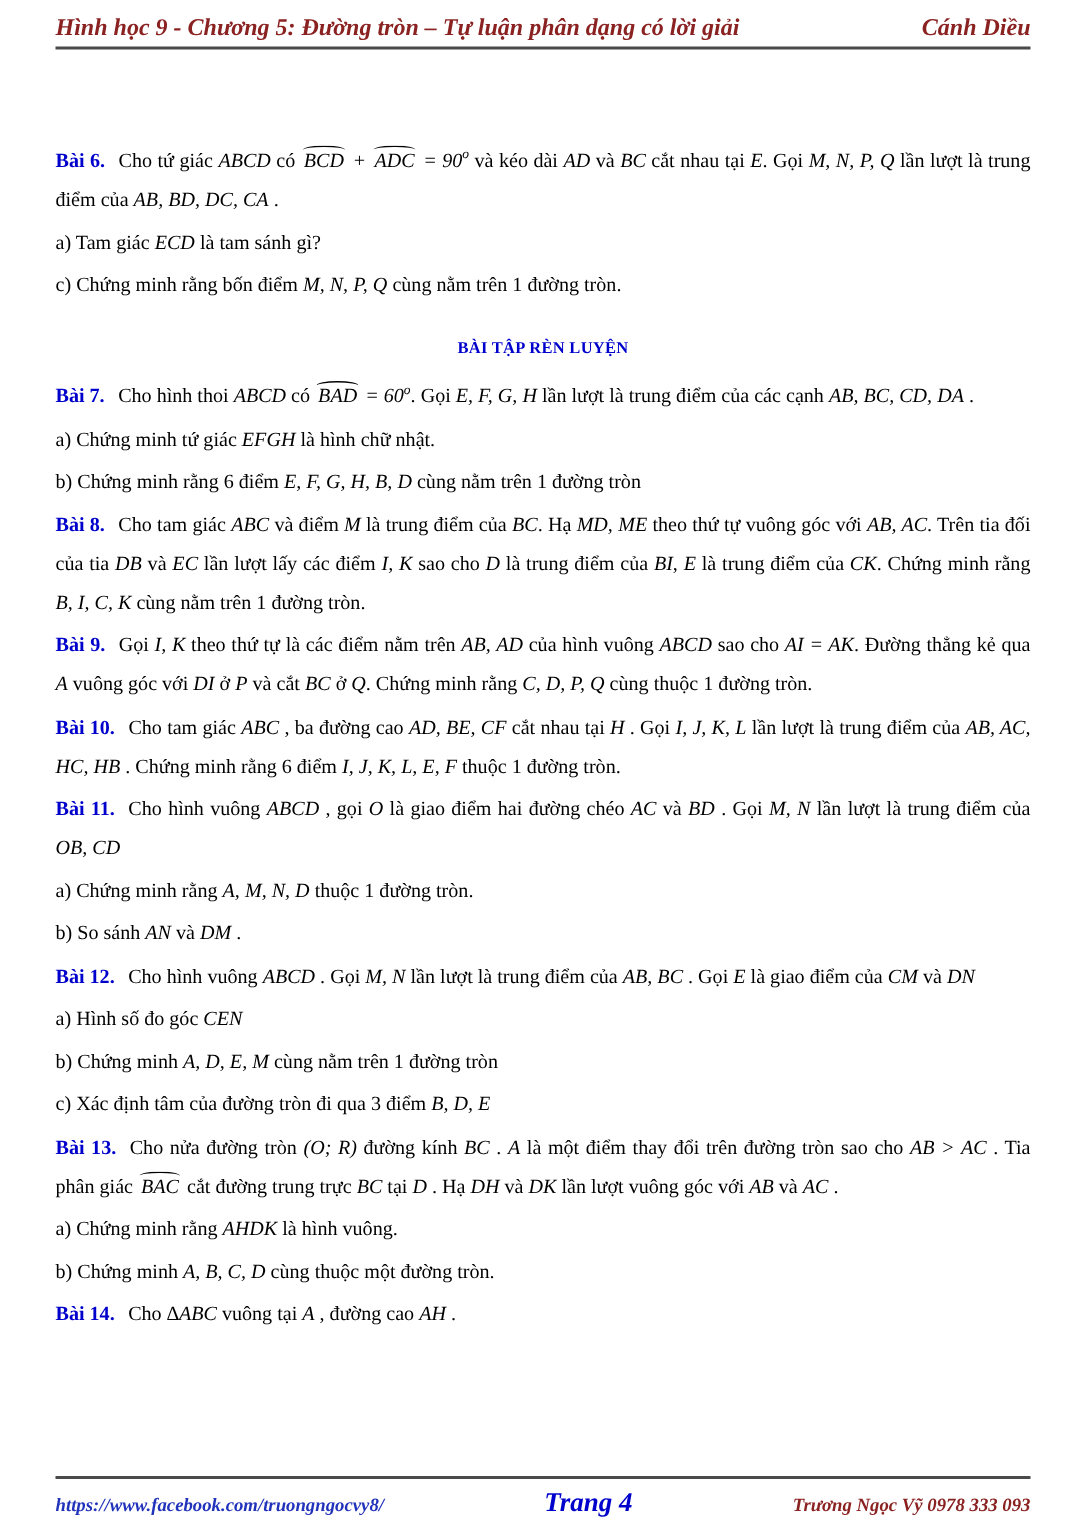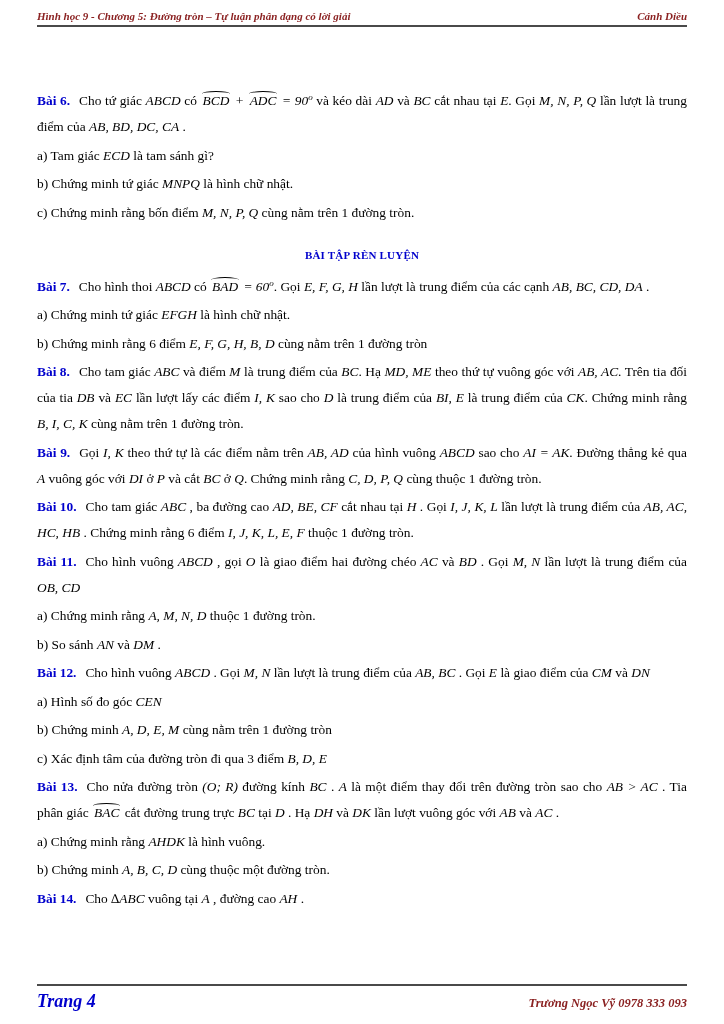--- a/index.html
+++ b/index.html
@@ -9,21 +9,21 @@
     background: #ffffff;
     color: #000;
     font-family: "Liberation Serif", "DejaVu Serif", serif;
     position: relative;
     overflow: hidden;
   }
   .page { padding: 10px 37px 0 37px; height: 100%; position: relative; }
 
   .header {
     display: flex; justify-content: space-between; align-items: baseline;
-    font-size: 11px; font-weight: bold; font-style: italic;
+    font-size: 16px; font-weight: bold; font-style: italic;
     color: var(--maroon, #8B2222);
     padding-bottom: 3px;
     border-bottom: 2px solid #4a4a4a;
   }
 
   main { padding-top: 14px; font-size: 13.4px; margin-top: 47px; }
   main p { margin: 0 0 2.5px 0; line-height: 26px; }
   p.exercise { text-align: justify; }
   p.item { text-align: left; }
 
@@ -78,21 +78,20 @@
 <div class="page">
 
   <div class="header">
     <span>Hình học 9 - Chương 5: Đường tròn  – Tự luận phân dạng có lời giải</span>
     <span>Cánh Diều</span>
   </div>
 
   <main>
       <p class="exercise"><span class="label">Bài 6.</span><span class="s-n">Cho tứ giác </span><span class="s-m">ABCD</span><span class="s-n"> có </span><span class="s-a">BCD</span><span class="s-m"> + </span><span class="s-a">ADC</span><span class="s-m"> = 90</span><span class="s-s">o</span><span class="s-n"> và kéo dài </span><span class="s-m">AD</span><span class="s-n"> và </span><span class="s-m">BC</span><span class="s-n"> cắt nhau tại </span><span class="s-m">E</span><span class="s-n">. Gọi </span><span class="s-m">M, N, P, Q</span><span class="s-n"> lần lượt là trung điểm của </span><span class="s-m">AB, BD, DC, CA</span><span class="s-n"> .</span></p>
       <p class="item"><span class="s-n">a) Tam giác </span><span class="s-m">ECD</span><span class="s-n"> là tam sánh gì?</span></p>
-      <p class="item"><span class="s-n">b) Chứng minh tứ giác </span><span class="s-m">MNPQ</span><span class="s-n"> là hình chữ nhật.</span></p>
       <p class="item"><span class="s-n">c) Chứng minh rằng bốn điểm </span><span class="s-m">M, N, P, Q</span><span class="s-n"> cùng nằm trên 1 đường tròn.</span></p>
       <p class="heading">BÀI TẬP RÈN LUYỆN</p>
       <p class="exercise"><span class="label">Bài 7.</span><span class="s-n">Cho hình thoi </span><span class="s-m">ABCD</span><span class="s-n"> có </span><span class="s-a">BAD</span><span class="s-m"> = 60</span><span class="s-s">o</span><span class="s-n">. Gọi </span><span class="s-m">E, F, G, H</span><span class="s-n"> lần lượt là trung điểm của các cạnh </span><span class="s-m">AB, BC, CD, DA</span><span class="s-n"> .</span></p>
       <p class="item"><span class="s-n">a) Chứng minh tứ giác </span><span class="s-m">EFGH</span><span class="s-n"> là hình chữ nhật.</span></p>
       <p class="item"><span class="s-n">b) Chứng minh rằng 6 điểm </span><span class="s-m">E, F, G, H, B, D</span><span class="s-n"> cùng nằm trên 1 đường tròn</span></p>
       <p class="exercise"><span class="label">Bài 8.</span><span class="s-n">Cho tam giác </span><span class="s-m">ABC</span><span class="s-n"> và điểm </span><span class="s-m">M</span><span class="s-n"> là trung điểm của </span><span class="s-m">BC</span><span class="s-n">. Hạ </span><span class="s-m">MD, ME</span><span class="s-n"> theo thứ tự vuông góc với </span><span class="s-m">AB, AC</span><span class="s-n">. Trên tia đối của tia </span><span class="s-m">DB</span><span class="s-n"> và </span><span class="s-m">EC</span><span class="s-n"> lần lượt lấy các điểm </span><span class="s-m">I, K</span><span class="s-n"> sao cho </span><span class="s-m">D</span><span class="s-n"> là trung điểm của </span><span class="s-m">BI</span><span class="s-n">, </span><span class="s-m">E</span><span class="s-n"> là trung điểm của </span><span class="s-m">CK</span><span class="s-n">. Chứng minh rằng </span><span class="s-m">B, I, C, K</span><span class="s-n"> cùng nằm trên 1 đường tròn.</span></p>
       <p class="exercise"><span class="label">Bài 9.</span><span class="s-n">Gọi </span><span class="s-m">I, K</span><span class="s-n"> theo thứ tự là các điểm nằm trên </span><span class="s-m">AB, AD</span><span class="s-n"> của hình vuông </span><span class="s-m">ABCD</span><span class="s-n"> sao cho </span><span class="s-m">AI = AK</span><span class="s-n">. Đường thẳng kẻ qua </span><span class="s-m">A</span><span class="s-n"> vuông góc với </span><span class="s-m">DI</span><span class="s-n"> ở </span><span class="s-m">P</span><span class="s-n"> và cắt </span><span class="s-m">BC</span><span class="s-n"> ở </span><span class="s-m">Q</span><span class="s-n">. Chứng minh rằng </span><span class="s-m">C, D, P, Q</span><span class="s-n"> cùng thuộc 1 đường tròn.</span></p>
       <p class="exercise"><span class="label">Bài 10.</span><span class="s-n">Cho tam giác </span><span class="s-m">ABC</span><span class="s-n"> , ba đường cao </span><span class="s-m">AD, BE, CF</span><span class="s-n"> cắt nhau tại </span><span class="s-m">H</span><span class="s-n"> . Gọi </span><span class="s-m">I, J, K, L</span><span class="s-n"> lần lượt là trung điểm của </span><span class="s-m">AB, AC, HC, HB</span><span class="s-n"> . Chứng minh rằng 6 điểm </span><span class="s-m">I, J, K, L, E, F</span><span class="s-n"> thuộc 1 đường tròn.</span></p>
       <p class="exercise"><span class="label">Bài 11.</span><span class="s-n">Cho hình vuông </span><span class="s-m">ABCD</span><span class="s-n"> , gọi </span><span class="s-m">O</span><span class="s-n"> là giao điểm hai đường chéo </span><span class="s-m">AC</span><span class="s-n"> và </span><span class="s-m">BD</span><span class="s-n"> . Gọi </span><span class="s-m">M, N</span><span class="s-n"> lần lượt là trung điểm của </span><span class="s-m">OB, CD</span></p>
       <p class="item"><span class="s-n">a) Chứng minh rằng </span><span class="s-m">A, M, N, D</span><span class="s-n"> thuộc 1 đường tròn.</span></p>
@@ -101,17 +100,18 @@
       <p class="item"><span class="s-n">a) Hình số đo góc </span><span class="s-m">CEN</span></p>
       <p class="item"><span class="s-n">b) Chứng minh </span><span class="s-m">A, D, E, M</span><span class="s-n"> cùng nằm trên 1 đường tròn</span></p>
       <p class="item"><span class="s-n">c) Xác định tâm của đường tròn đi qua 3 điểm </span><span class="s-m">B, D, E</span></p>
       <p class="exercise"><span class="label">Bài 13.</span><span class="s-n">Cho nửa đường tròn </span><span class="s-m">(O; R)</span><span class="s-n"> đường kính </span><span class="s-m">BC</span><span class="s-n"> . </span><span class="s-m">A</span><span class="s-n"> là một điểm thay đổi trên đường tròn sao cho </span><span class="s-m">AB &gt; AC</span><span class="s-n"> . Tia phân giác </span><span class="s-a">BAC</span><span class="s-n">  cắt đường trung trực </span><span class="s-m">BC</span><span class="s-n"> tại </span><span class="s-m">D</span><span class="s-n"> . Hạ </span><span class="s-m">DH</span><span class="s-n"> và </span><span class="s-m">DK</span><span class="s-n"> lần lượt vuông góc với </span><span class="s-m">AB</span><span class="s-n"> và </span><span class="s-m">AC</span><span class="s-n"> .</span></p>
       <p class="item"><span class="s-n">a) Chứng minh rằng </span><span class="s-m">AHDK</span><span class="s-n">  là hình vuông.</span></p>
       <p class="item"><span class="s-n">b) Chứng minh </span><span class="s-m">A, B, C, D</span><span class="s-n">  cùng thuộc một đường tròn.</span></p>
       <p class="exercise"><span class="label">Bài 14.</span><span class="s-n">Cho </span><span class="s-m">∆ABC</span><span class="s-n"> vuông tại </span><span class="s-m">A</span><span class="s-n"> , đường cao </span><span class="s-m">AH</span><span class="s-n"> .</span></p>
     </main>
 
   <div class="footer">
+    <span class="f-left">https://www.facebook.com/truongngocvy8/</span>
     <span class="f-center">Trang 4</span>
     <span class="f-right">Trương Ngọc Vỹ  0978 333 093</span>
   </div>
 
 </div>
 
 </body></html>

